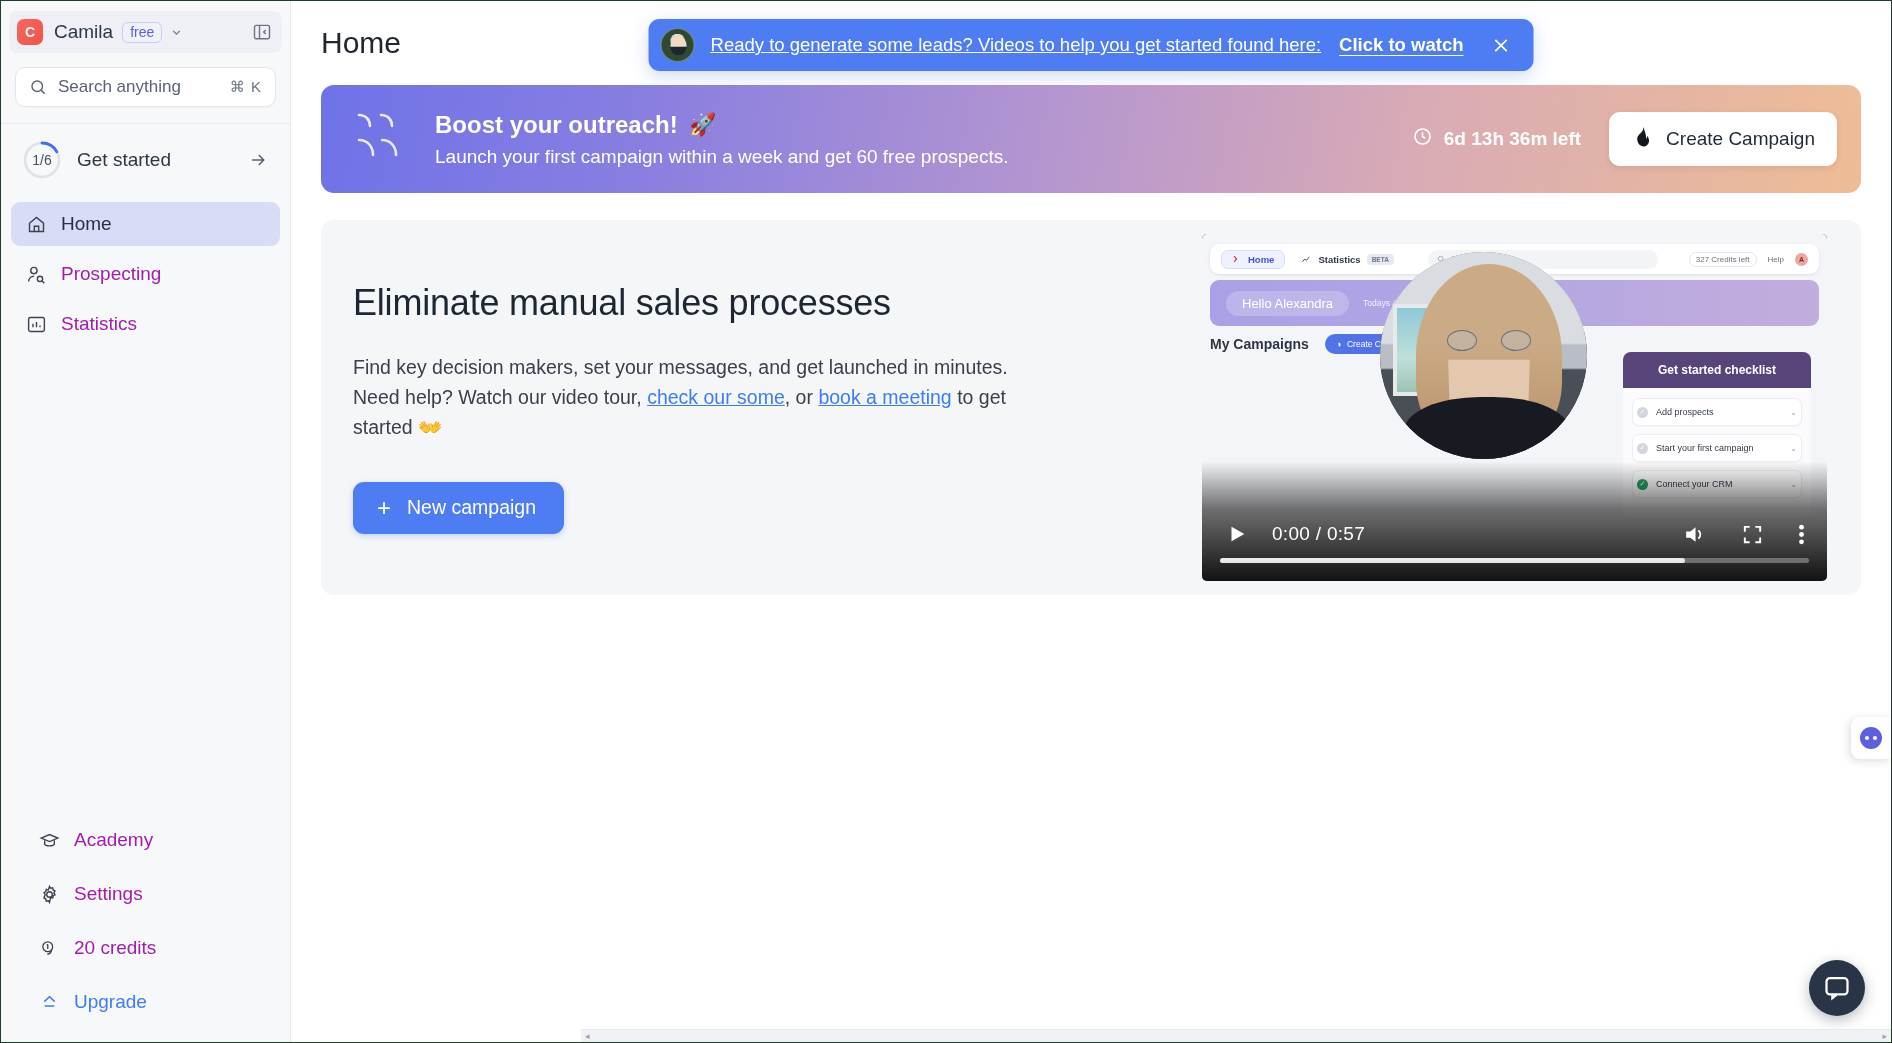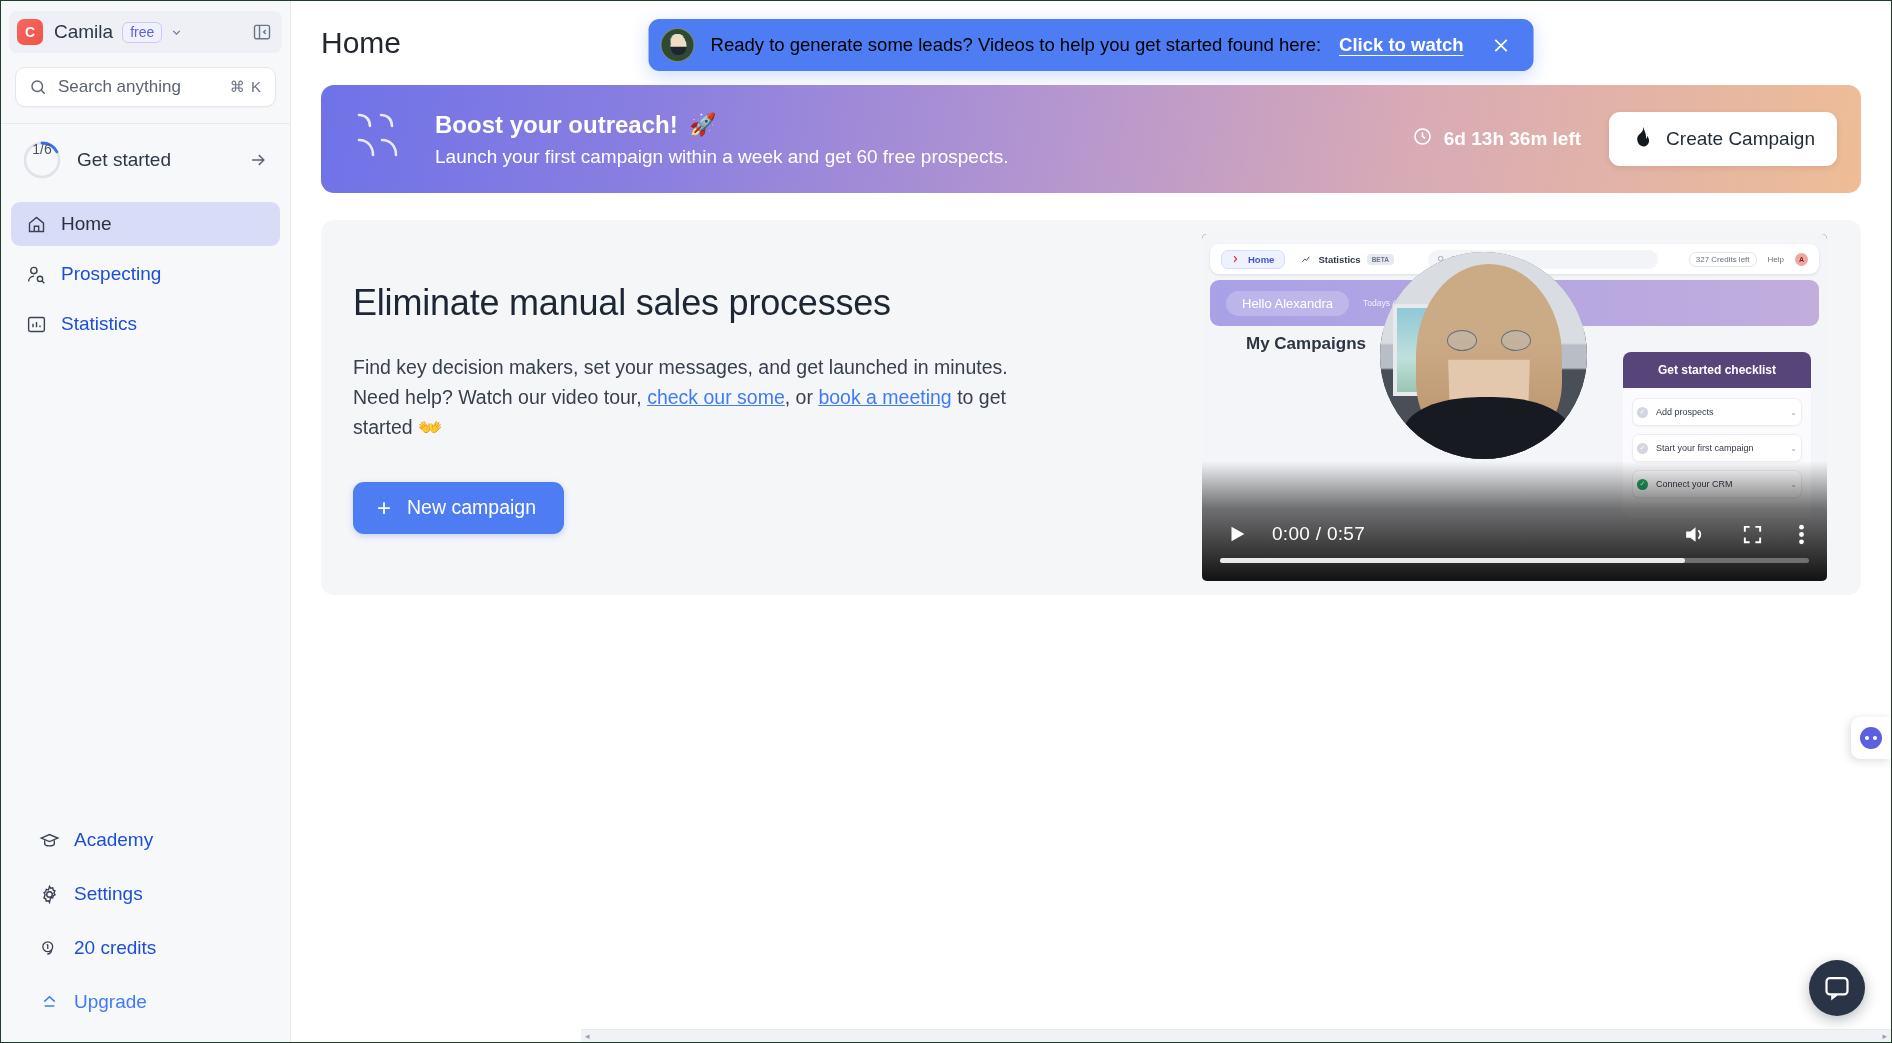--- a/index.html
+++ b/index.html
@@ -76,33 +76,33 @@
 
   .get-started {
     display: flex; align-items: center;
     margin: 0 14px;
     padding: 16px 8px;
     height: 72px;
     cursor: pointer;
   }
   .ring {
     position: relative; width: 38px; height: 38px; flex-shrink: 0;
-    display: flex; justify-content: center;
+    display: flex; align-items: center; justify-content: center;
   }
   .ring svg { position: absolute; top: 0; left: 0; }
   .ring span { font-size: 14px; color: #4a5263; position: relative; z-index: 1;}
   .gs-label { font-size: 19px; color: #2d3748; margin-left: 16px; flex: 1;}
   .gs-arrow { color: #596071; font-size: 19px; display: flex;}
 
   .nav { padding: 6px 10px 0 10px; }
   .nav-item {
     display: flex; align-items: center;
     height: 44px; border-radius: 9px;
     padding: 0 14px; margin-bottom: 6px;
-    cursor: pointer; color: #1d4ed8;
+    cursor: pointer; color: #a21caf;
   }
   .nav-item .ic { display: flex; width: 22px; justify-content: center; color:#3b4351; }
   .nav-item .lb { font-size: 19px; margin-left: 14px; }
   .nav-item.active { background: #d9dcf7; color: #2b3040; }
 
   .sb-spacer { flex: 1; }
 
   .nav-bottom { padding: 0 10px 8px 23px; }
   .nav-bottom .nav-item { margin-bottom: 10px; }
   .upgrade { color: #3d7bf7 !important; }
@@ -141,21 +141,21 @@
     background: radial-gradient(circle at 50% 36%, #e8d8c6 0 26%, #2f4a32 27% 100%);
     border: 1px solid rgba(255,255,255,0.35);
     flex-shrink: 0;
     position: relative; overflow: hidden;
   }
   .promo-av:after {
     content: ""; position: absolute; left: 9px; top: 7px;
     width: 16px; height: 19px; border-radius: 50% 50% 42% 42%;
     background: linear-gradient(180deg,#f0dcc4 55%, #1d2630 56%);
   }
-  .promo-text { color: #000000; font-size: 18.5px; margin-left: 16px; }
+  .promo-text { color: #ffffff; font-size: 18.5px; margin-left: 16px; text-decoration: underline; }
   .promo-link {
     color: #fff; font-size: 18.5px; font-weight: 700;
     text-decoration: underline; text-underline-offset: 4px;
     margin-left: 18px; cursor: pointer;
   }
   .promo-close {
     margin-left: 26px; color: #fff; cursor: pointer;
     display: flex; align-items: center; justify-content: center;
     width: 24px; height: 24px;
   }
@@ -253,21 +253,21 @@
     position: absolute; left: 8px; right: 8px; top: 46px; height: 46px;
     background: linear-gradient(90deg,#a9a1e6,#b4a6e2,#c2aedd);
     border-radius: 9px;
     display: flex; align-items: center; padding: 0 16px; gap: 14px;
   }
   .vs-hellochip { background: rgba(255,255,255,0.22); border-radius: 13px; padding: 5px 16px; font-size: 13px; color: #fff;}
   .vs-herotxt { font-size: 8.5px; color: #f3f0fb; display:flex; align-items:center; gap:7px;}
   .vs-row2 {
     position: absolute; left: 8px; top: 100px; display: flex; align-items: center; gap: 16px;
   }
-  .vs-mycamp { font-size: 17px; color: #2d3542; font-weight: 700; margin-left: 36px; }
+  .vs-mycamp { font-size: 14px; color: #2d3542; font-weight: 700; }
   .vs-bluebtn { background: #5272e8; color: #fff; font-size: 8.5px; border-radius: 13px; padding: 5px 12px; display: flex; align-items: center; gap: 5px;}
   .vs-panel {
     position: absolute; right: 16px; top: 118px; width: 188px;
   }
   .vs-panel-h {
     background: #574479; color: #fff; border-radius: 8px 8px 0 0;
     text-align: center; font-size: 12px; font-weight: 700; padding: 11px 0;
   }
   .vs-panel-b { background: #fbfbfd; border-radius: 0 0 8px 8px; padding: 10px 9px 12px; }
   .vs-task {

